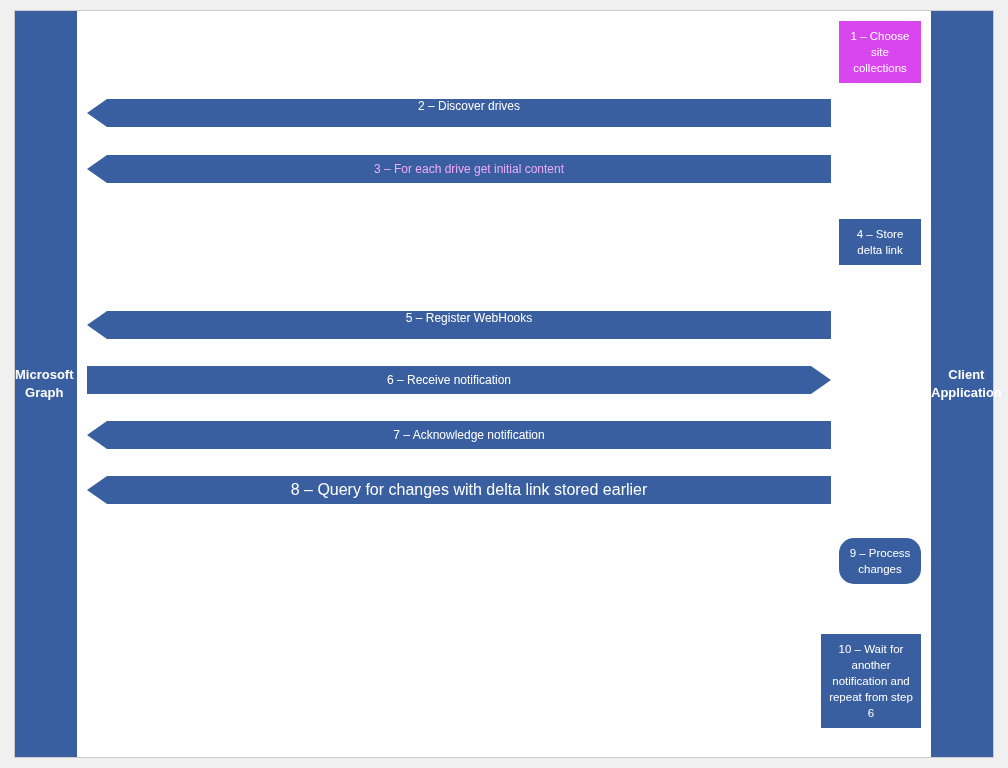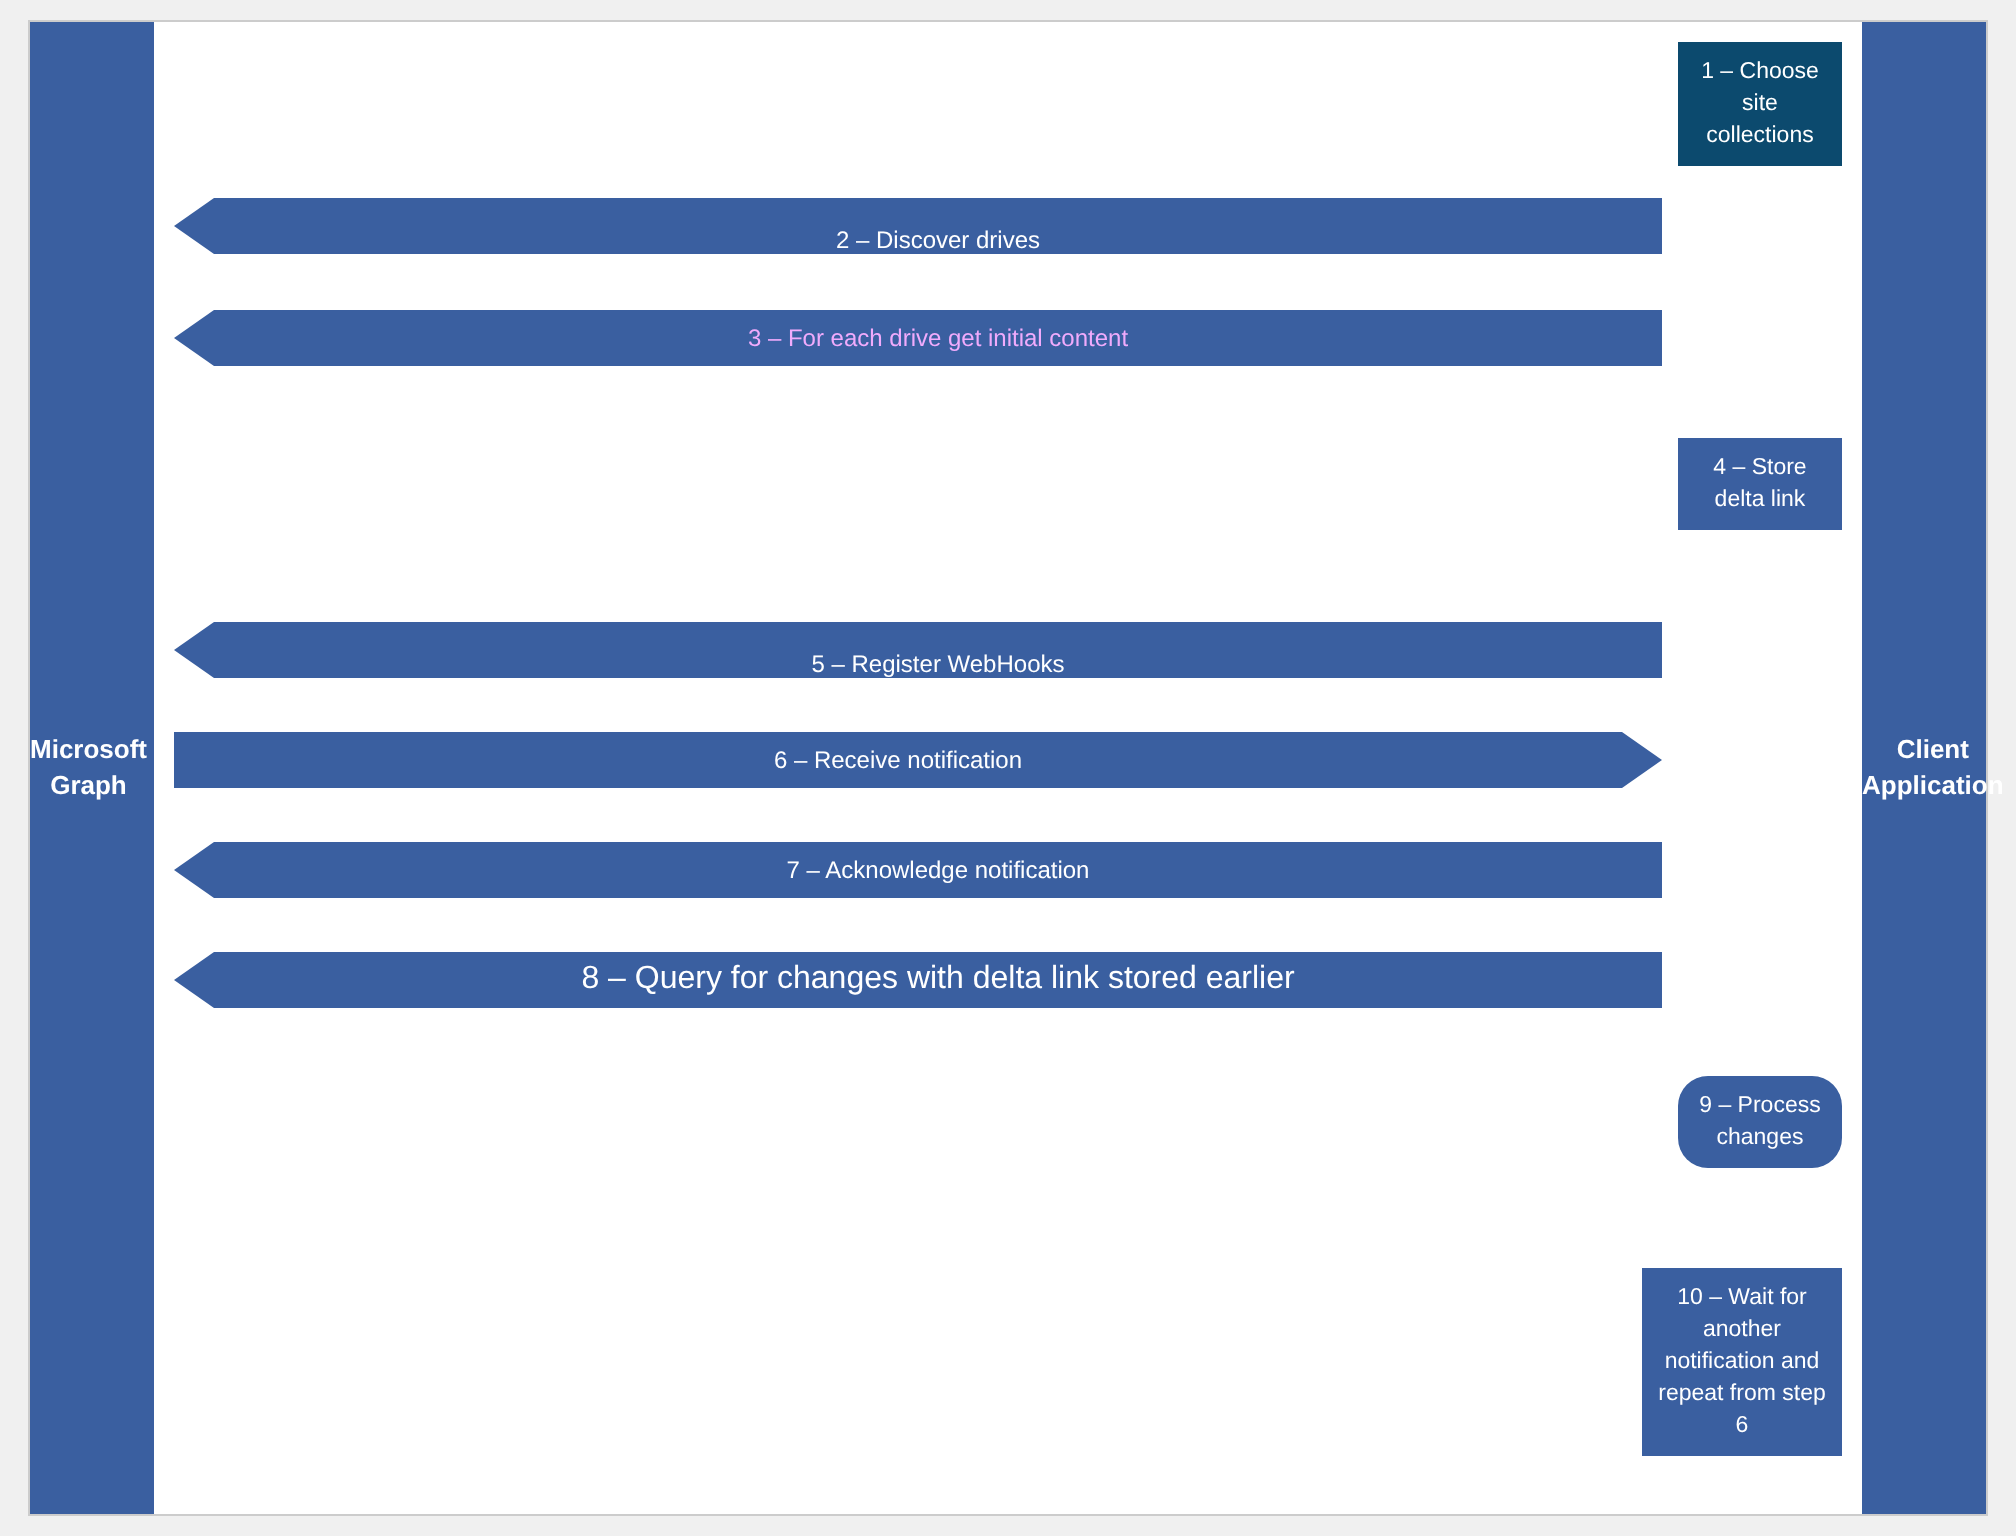--- a/index.html
+++ b/index.html
@@ -59,44 +59,44 @@
   <div class="side-column left">
     <div class="side-column-label">Microsoft<br>Graph</div>
   </div>
 
   <div class="side-column right">
     <div class="side-column-label">Client<br>Application</div>
   </div>
 
   <div class="main-area">
 
-    <div style="position:absolute; right:10px; top:10px; width:82px; background:#0c4a6e; color:white; font-size:11.5px; text-align:center; padding:7px 6px; line-height:1.4;">
+    <div style="position:absolute; right:10px; top:10px; width:82px; background:#d946ef; color:white; font-size:11.5px; text-align:center; padding:7px 6px; line-height:1.4;">
       <span>1 – Choose site collections</span>
     </div>
 
     <div style="position:absolute; left:10px; right:100px; top:88px; height:28px; display:flex; align-items:center;">
-      <div style="position:relative; height:28px; background:#3a5fa0; flex:1; margin-left:20px; display:flex; align-items:flex-end; justify-content:center; color:white; font-size:12px; font-weight:500;">
+      <div style="position:relative; height:28px; background:#3a5fa0; flex:1; margin-left:20px; display:flex; align-items:flex-start; justify-content:center; color:white; font-size:12px; font-weight:500;">
         <span>2 – Discover drives</span>
         <span style="position:absolute; left:-20px; top:0; width:0; height:0; border-top:14px solid transparent; border-bottom:14px solid transparent; border-right:20px solid #3a5fa0;"></span>
       </div>
     </div>
 
     <div style="position:absolute; left:10px; right:100px; top:144px; height:28px; display:flex; align-items:center;">
       <div style="position:relative; height:28px; background:#3a5fa0; flex:1; margin-left:20px; display:flex; align-items:center; justify-content:center; color:#f0abfc; font-size:12px; font-weight:500;">
         <span>3 – For each drive get initial content</span>
         <span style="position:absolute; left:-20px; top:0; width:0; height:0; border-top:14px solid transparent; border-bottom:14px solid transparent; border-right:20px solid #3a5fa0;"></span>
       </div>
     </div>
 
     <div style="position:absolute; right:10px; top:208px; width:82px; background:#3a5fa0; color:white; font-size:11.5px; text-align:center; padding:7px 6px; line-height:1.4;">
       <span>4 – Store delta link</span>
     </div>
 
     <div style="position:absolute; left:10px; right:100px; top:300px; height:28px; display:flex; align-items:center;">
-      <div style="position:relative; height:28px; background:#3a5fa0; flex:1; margin-left:20px; display:flex; align-items:flex-end; justify-content:center; color:white; font-size:12px; font-weight:500;">
+      <div style="position:relative; height:28px; background:#3a5fa0; flex:1; margin-left:20px; display:flex; align-items:flex-start; justify-content:center; color:white; font-size:12px; font-weight:500;">
         <span>5 – Register WebHooks</span>
         <span style="position:absolute; left:-20px; top:0; width:0; height:0; border-top:14px solid transparent; border-bottom:14px solid transparent; border-right:20px solid #3a5fa0;"></span>
       </div>
     </div>
 
     <div style="position:absolute; left:10px; right:100px; top:355px; height:28px; display:flex; align-items:center;">
       <div style="position:relative; height:28px; background:#3a5fa0; flex:1; margin-right:20px; display:flex; align-items:center; justify-content:center; color:white; font-size:12px; font-weight:500;">
         <span>6 – Receive notification</span>
         <span style="position:absolute; right:-20px; top:0; width:0; height:0; border-top:14px solid transparent; border-bottom:14px solid transparent; border-left:20px solid #3a5fa0;"></span>
       </div>

